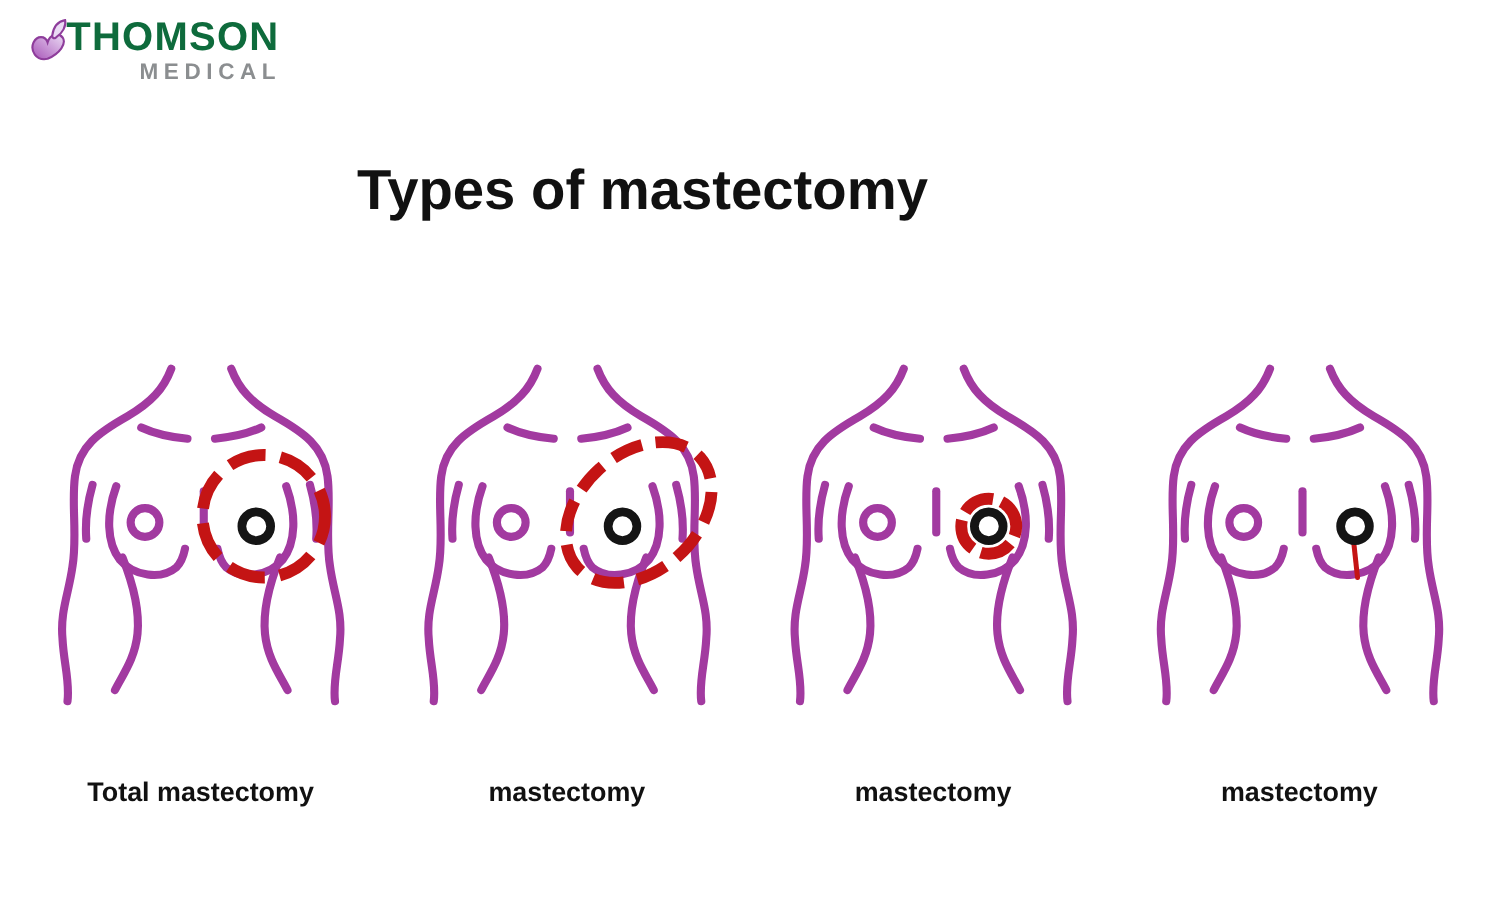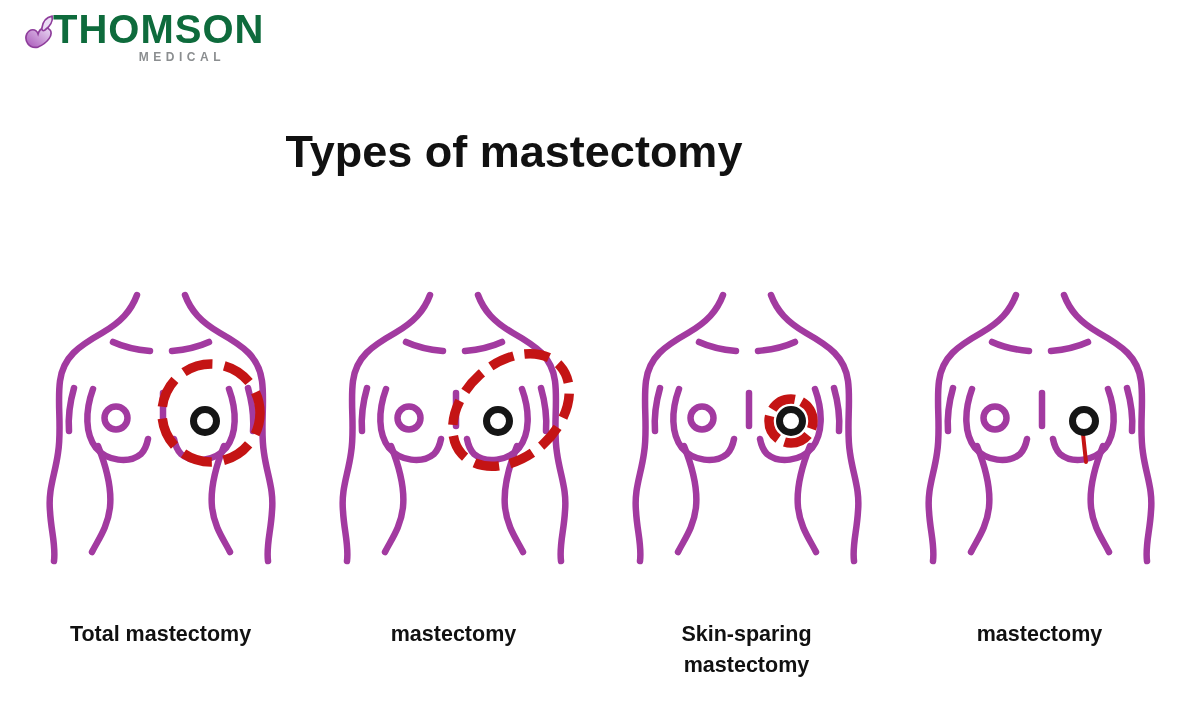--- a/index.html
+++ b/index.html
@@ -11,22 +11,22 @@
   }
   *{margin:0;padding:0;box-sizing:border-box;}
   html,body{background:#fff;}
   body{font-family:"Liberation Sans", sans-serif;}
   .stage{position:relative;width:1200px;height:720px;background:#fff;overflow:hidden;}
 
   
   .logo{position:absolute;left:24px;top:12px;width:220px;height:72px;}
   .logo .butterfly{position:absolute;left:0;top:2px;}
   .logo .brand-text{margin-left:29px;width:168px;text-align:right;}
-  .brand-name{display:block;color:var(--green);font-size:40px;font-weight:700;letter-spacing:1px;line-height:34px;}
-  .brand-sub{display:block;color:var(--gray);font-size:12px;font-weight:700;letter-spacing:4.5px;line-height:22px;margin-right:-4px;}
+  .brand-name{display:block;color:var(--green);font-size:32px;font-weight:700;letter-spacing:1px;line-height:34px;}
+  .brand-sub{display:block;color:var(--gray);font-size:18px;font-weight:700;letter-spacing:4.5px;line-height:22px;margin-right:-4px;}
 
   
   .title{position:absolute;top:126px;left:0;width:1028px;text-align:center;
          font-size:45px;font-weight:700;color:#111;letter-spacing:0px;}
 
   
   .figrow{position:absolute;left:14px;top:291px;display:flex;}
   .figcol{width:293px;display:flex;flex-direction:column;align-items:center;}
   .figcol svg.torso-svg{width:250px;height:278px;display:block;}
   .fig-label{margin-top:50px;text-align:center;font-size:21.5px;font-weight:700;
@@ -128,21 +128,20 @@
           <path class="p" d="M57 98 C49 120 49 143 60 157 C71 170 93 173 105 163 C109 159 111 153 112 148"></path>
           <path class="p" d="M193 98 C201 120 201 143 190 157 C179 170 157 173 145 163 C141 159 139 153 138 148"></path>
           <path class="p" d="M62 155 C70 175 76 196 74 216 C72 236 62 249 56 261"></path>
           <path class="p" d="M188 155 C180 175 174 196 176 216 C178 236 188 249 194 261"></path>
           <circle class="pn" cx="80" cy="127" r="11.5"></circle>
         </g>
         <circle class="redmark" cx="169" cy="130" r="22" stroke-width="9" stroke-dasharray="26 7" stroke-dashoffset="18"></circle>
         <circle class="kn" cx="169" cy="130" r="11.5"></circle>
       </svg>
       <div class="fig-label">
-        <span>Skin-sparing</span>
         <span>mastectomy</span>
       </div>
     </div>
 
     <div class="figcol">
       <svg class="torso-svg" viewBox="0 0 250 278">
         <g>
           <path class="p" d="M101 4 C95 20 85 31 66 42 C43 55 27 66 24 90 C21 112 26 138 22 162 C19 184 12 198 14 220 C15 240 20 254 18 270"></path>
           <path class="p" d="M149 4 C155 20 165 31 184 42 C207 55 223 66 226 90 C229 112 224 138 228 162 C231 184 238 198 236 220 C235 240 230 254 232 270"></path>
           <path class="p" d="M77 51 C90 57 103 59 114 60"></path>

